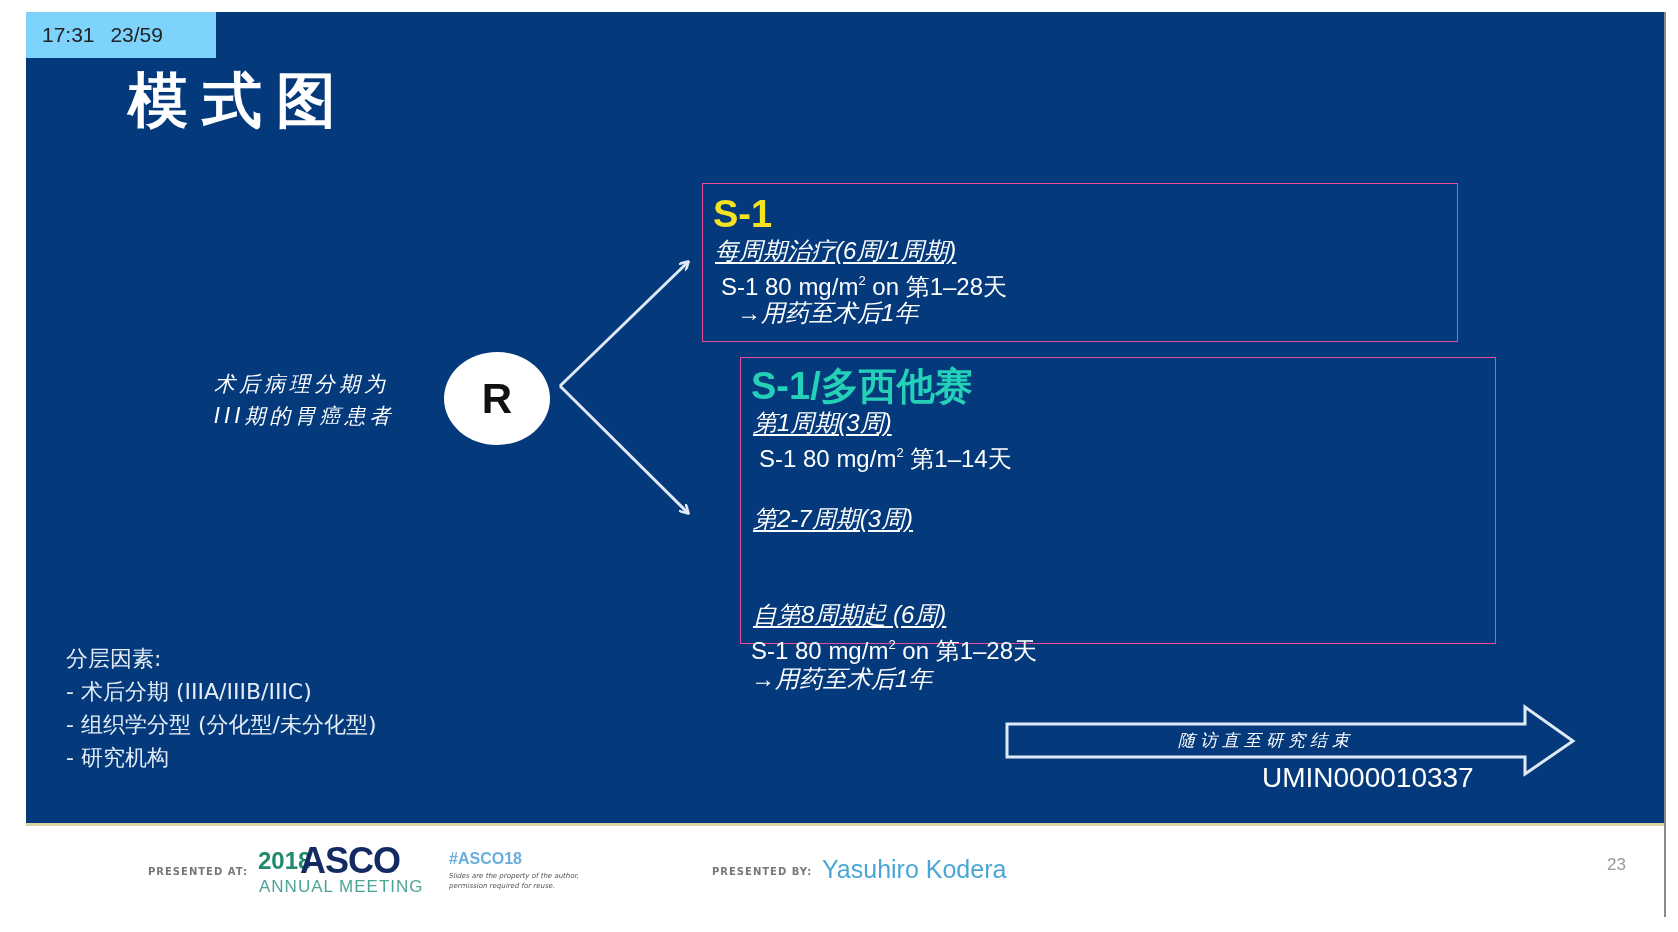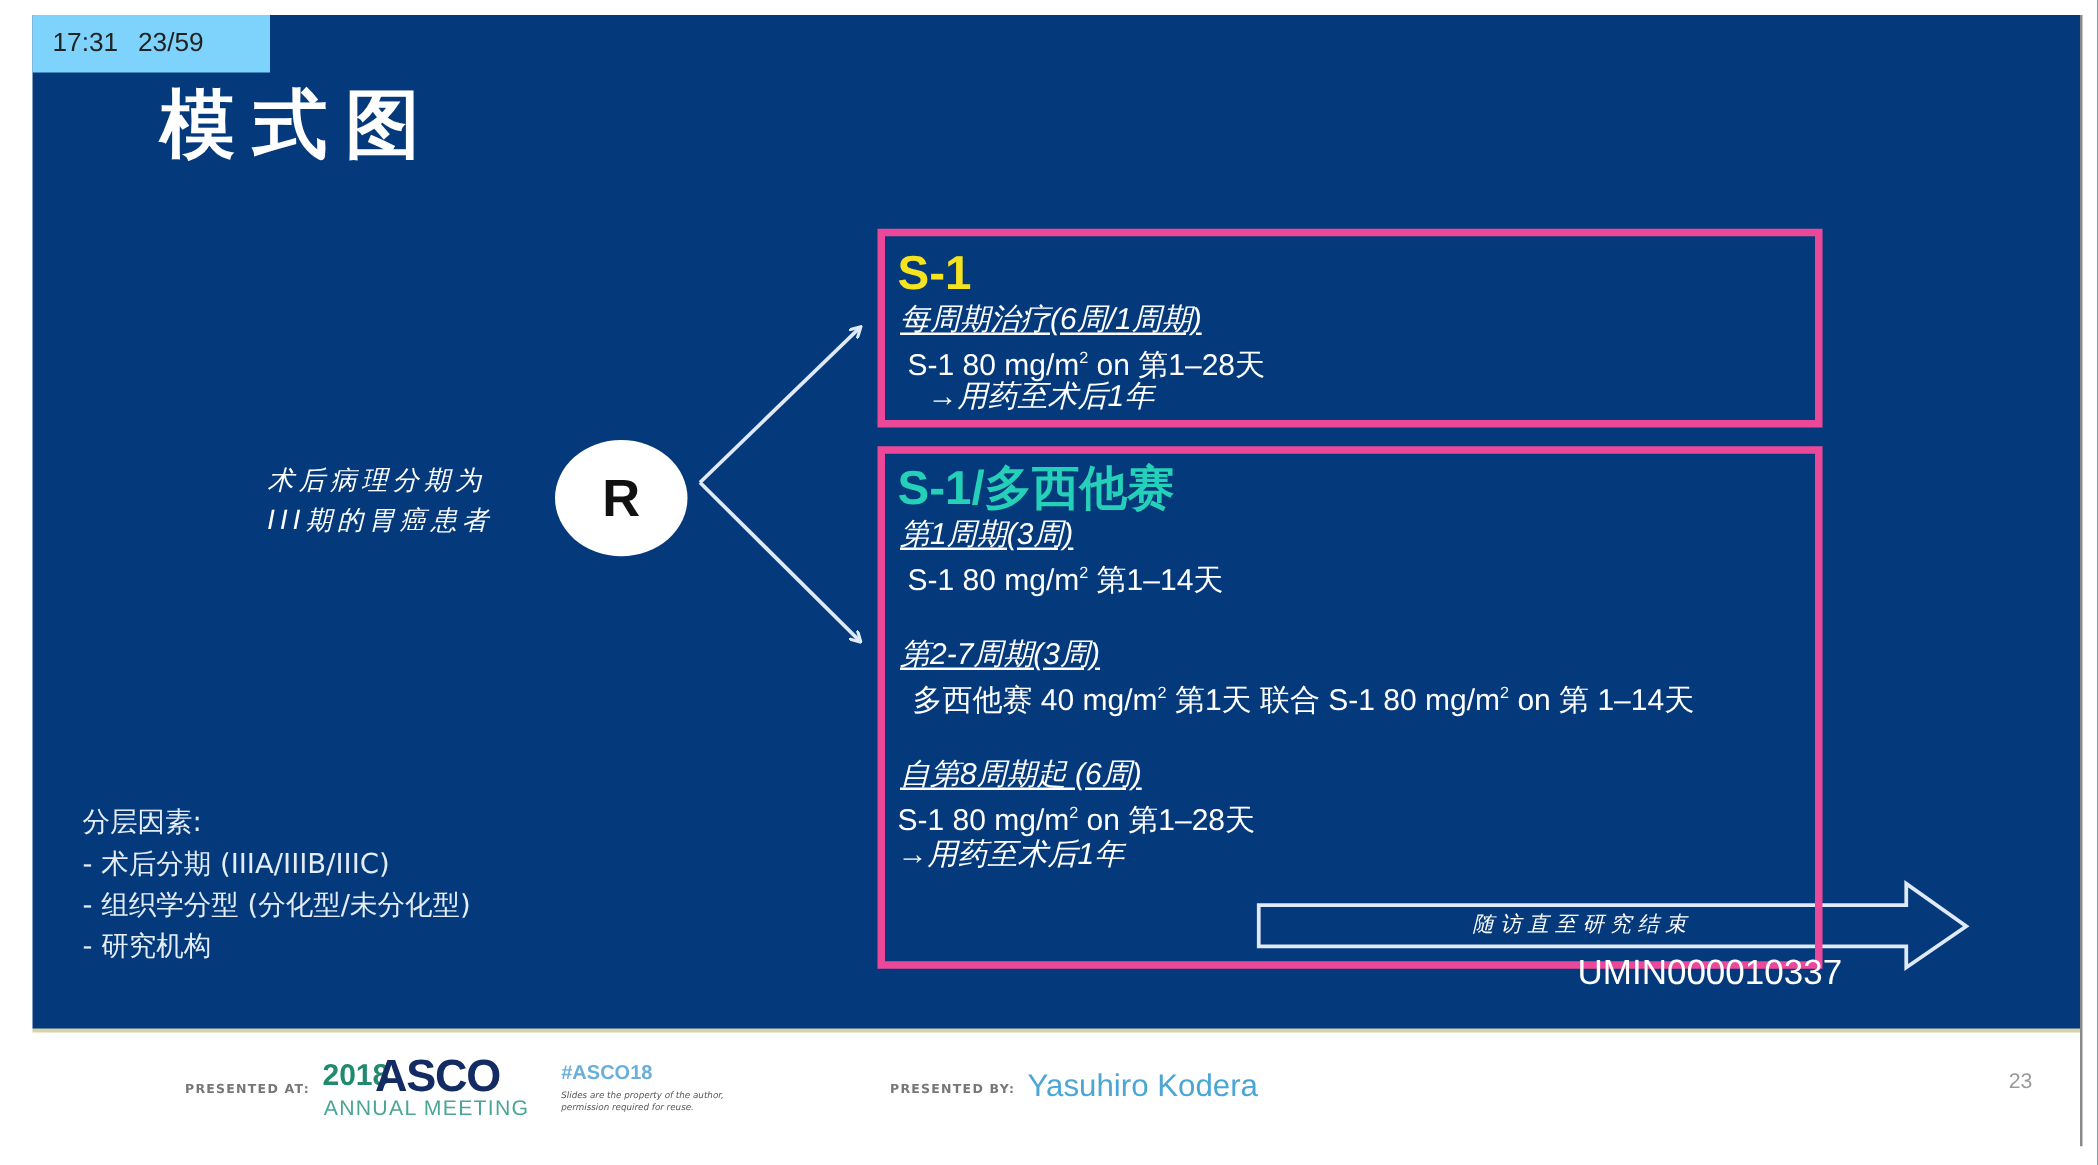--- a/index.html
+++ b/index.html
@@ -2,23 +2,23 @@
 <html><head>
 <meta charset="utf-8">
 <style>
   html,body{margin:0;padding:0;}
   body{width:1678px;height:932px;background:#ffffff;position:relative;overflow:hidden;font-family:"DejaVu Sans","Liberation Sans",sans-serif;}
   .slide{position:absolute;left:26px;top:12px;width:1638px;height:811px;background:#043a7b;}
   .slide-underline{position:absolute;left:26px;top:823px;width:1638px;height:3px;background:#d8d3a0;}
   .right-rule{position:absolute;left:1664px;top:12px;width:2px;height:905px;background:#8a8a8a;}
   .status{position:absolute;left:26px;top:12px;width:190px;height:46px;background:#7dd3fc;color:#222;font-family:"Liberation Sans",sans-serif;font-size:21px;line-height:46px;padding-left:16px;box-sizing:border-box;word-spacing:10px;}
   .title{position:absolute;left:128px;top:60px;color:#fff;font-family:"DejaVu Serif",serif;font-size:60px;font-weight:bold;letter-spacing:14px;line-height:80px;}
-  .box{position:absolute;border:6px solid #ec4899;box-sizing:border-box;color:#fff;font-family:"Liberation Sans",sans-serif;}
+  .box{position:absolute;border:1px solid #ec4899;box-sizing:border-box;color:#fff;font-family:"Liberation Sans",sans-serif;}
   .box1{left:702px;top:183px;width:756px;height:159px;}
-  .box2{left:702px;top:357px;width:756px;height:418px;}
+  .box2{left:740px;top:357px;width:756px;height:287px;}
   .ln{position:absolute;white-space:nowrap;font-size:24px;line-height:30px;}
   .head{font-weight:bold;font-size:38px;line-height:44px;}
   .yellow{color:#f5e320;}
   .teal{color:#24d0b8;}
   .ul{text-decoration:underline;text-underline-offset:3px;font-style:italic;}
   sup{font-size:13px;vertical-align:10px;}
   .patient{position:absolute;left:214px;top:368px;color:#fff;font-size:21px;line-height:32px;font-style:italic;letter-spacing:4px;}
   .rcircle{position:absolute;left:444px;top:352px;width:106px;height:93px;border-radius:50%;background:#fff;color:#111;font-family:"Liberation Sans",sans-serif;font-weight:bold;font-size:42px;display:flex;align-items:center;justify-content:center;}
   .strat{position:absolute;left:66px;top:642px;color:#e4ecf6;font-size:22px;line-height:33px;}
   .umin{position:absolute;left:1262px;top:762px;color:#fff;font-family:"Liberation Sans",sans-serif;font-size:28px;}
@@ -72,21 +72,20 @@
   <div class="ln ul" style="left:12px;top:52px;">每周期治疗(6周/1周期)</div>
   <div class="ln" style="left:18px;top:82px;"><span>S-1 80 mg/m</span><sup>2</sup><span> on 第1–28天</span></div>
   <div class="ln" style="left:34px;top:114px;font-style:italic;">→用药至术后1年</div>
 </div>
 
 <div class="box box2">
   <div class="ln head teal" style="left:10px;top:6px;">S-1/多西他赛</div>
   <div class="ln ul" style="left:12px;top:50px;">第1周期(3周)</div>
   <div class="ln" style="left:18px;top:80px;"><span>S-1 80 mg/m</span><sup>2</sup><span> 第1–14天</span></div>
   <div class="ln ul" style="left:12px;top:146px;">第2-7周期(3周)</div>
-  <div class="ln" style="left:22px;top:176px;"><span>多西他赛 40 mg/m</span><sup>2</sup><span> 第1天 联合 S-1 80 mg/m</span><sup>2</sup><span> on 第 1–14天</span></div>
   <div class="ln ul" style="left:12px;top:242px;">自第8周期起 (6周)</div>
   <div class="ln" style="left:10px;top:272px;"><span>S-1 80 mg/m</span><sup>2</sup><span> on 第1–28天</span></div>
   <div class="ln" style="left:10px;top:306px;font-style:italic;">→用药至术后1年</div>
 </div>
 
 <div class="follow">随访直至研究结束</div>
 <div class="umin">UMIN000010337</div>
 
 <div class="strat">
   <div>分层因素:</div>

